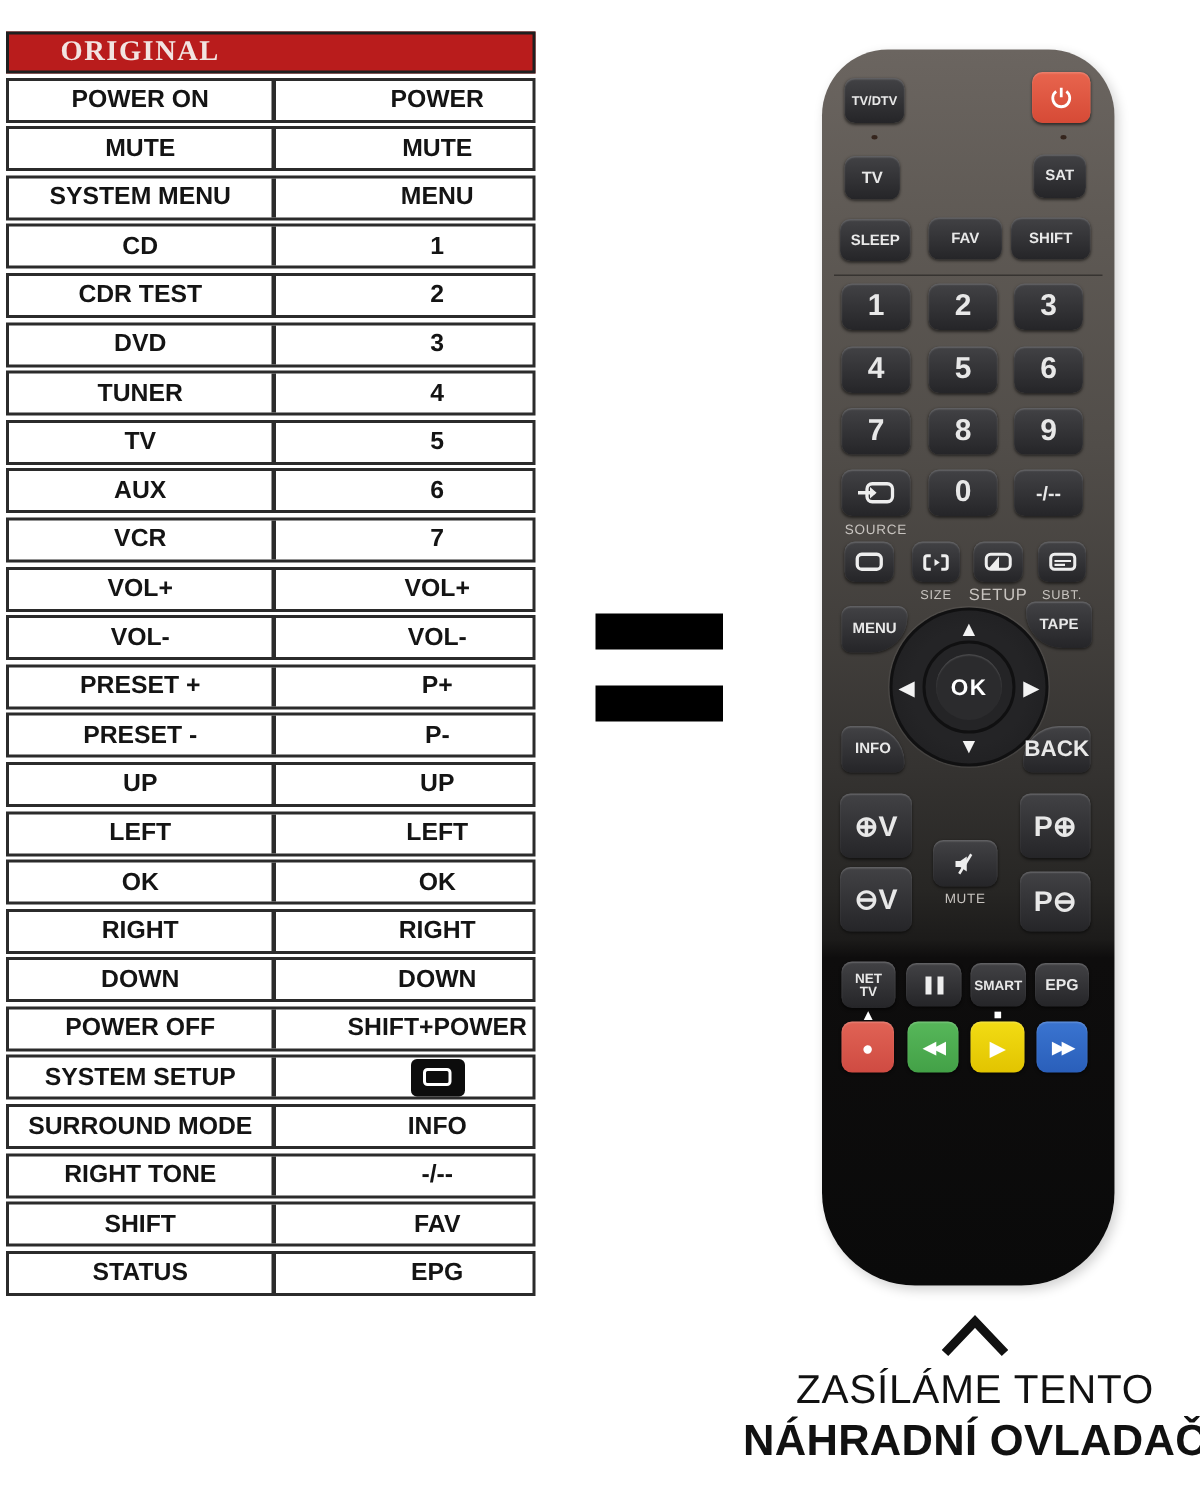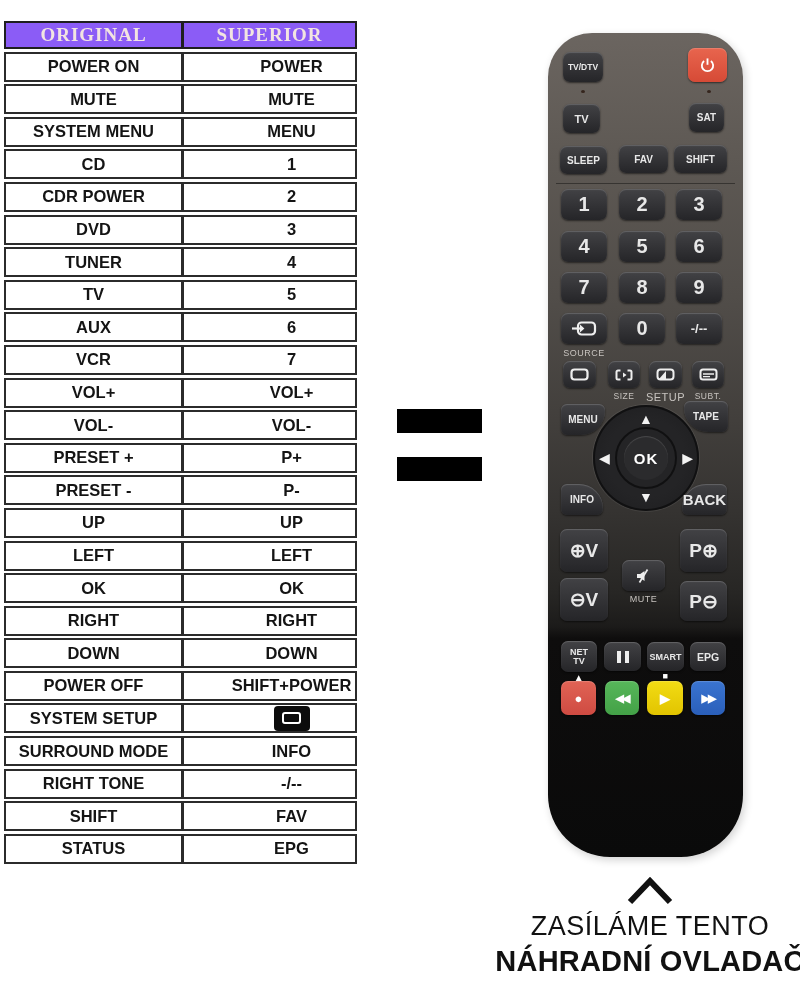--- a/index.html
+++ b/index.html
@@ -1,21 +1,21 @@
 <!DOCTYPE html>
 <html><head>
 <meta charset="utf-8">
 <style>
   html,body{margin:0;padding:0;background:#fff;}
   .canvas{position:relative;width:800px;height:1000px;background:#fff;overflow:hidden;
           font-family:"Liberation Sans",sans-serif;}
 
   
   .ctable{position:absolute;left:4px;top:21px;width:353px;}
-  .thead{display:flex;height:28px;border:2px solid #1f1f1f;box-sizing:border-box;background:#8b5cf6;}
+  .thead{display:flex;height:28px;border:2px solid #1f1f1f;box-sizing:border-box;background:#b91c1c;}
   .hcell{width:175px;display:flex;align-items:center;justify-content:center;
          font-family:"Liberation Serif",serif;font-weight:bold;font-size:19px;
          color:#f2e4e1;letter-spacing:1px;}
   .hcell-r{width:174px;border-left:3px solid #1f1f1f;box-sizing:border-box;}
   .trow{display:flex;height:30px;margin-top:2.6px;border:2px solid #2b2b2b;box-sizing:border-box;background:#fff;}
   .tcell{width:175px;display:flex;align-items:center;justify-content:center;
          font-weight:bold;font-size:16.5px;color:#141414;}
   .tcell-r{width:174px;border-left:3px solid #2b2b2b;box-sizing:border-box;padding-left:44px;}
   .setup-icon{width:36px;height:25px;background:#0c0c0c;border-radius:4px;
               display:flex;align-items:center;justify-content:center;}
@@ -70,41 +70,40 @@
   .f2{font-size:29px;font-weight:bold;margin-top:3px;letter-spacing:0.2px;}
 </style>
 </head>
 <body>
 
 <div class="canvas">
 
   <div class="ctable">
     <div class="thead">
       <div class="hcell">ORIGINAL</div>
-      <div class="hcell hcell-r">SUPERIOR</div>
     </div>
     <div id="rows">
         <div class="trow">
           <div class="tcell">POWER ON</div>
           <div class="tcell tcell-r">POWER</div>
         </div>
         <div class="trow">
           <div class="tcell">MUTE</div>
           <div class="tcell tcell-r">MUTE</div>
         </div>
         <div class="trow">
           <div class="tcell">SYSTEM MENU</div>
           <div class="tcell tcell-r">MENU</div>
         </div>
         <div class="trow">
           <div class="tcell">CD</div>
           <div class="tcell tcell-r">1</div>
         </div>
         <div class="trow">
-          <div class="tcell">CDR POWER</div>
+          <div class="tcell">CDR TEST</div>
           <div class="tcell tcell-r">2</div>
         </div>
         <div class="trow">
           <div class="tcell">DVD</div>
           <div class="tcell tcell-r">3</div>
         </div>
         <div class="trow">
           <div class="tcell">TUNER</div>
           <div class="tcell tcell-r">4</div>
         </div>

